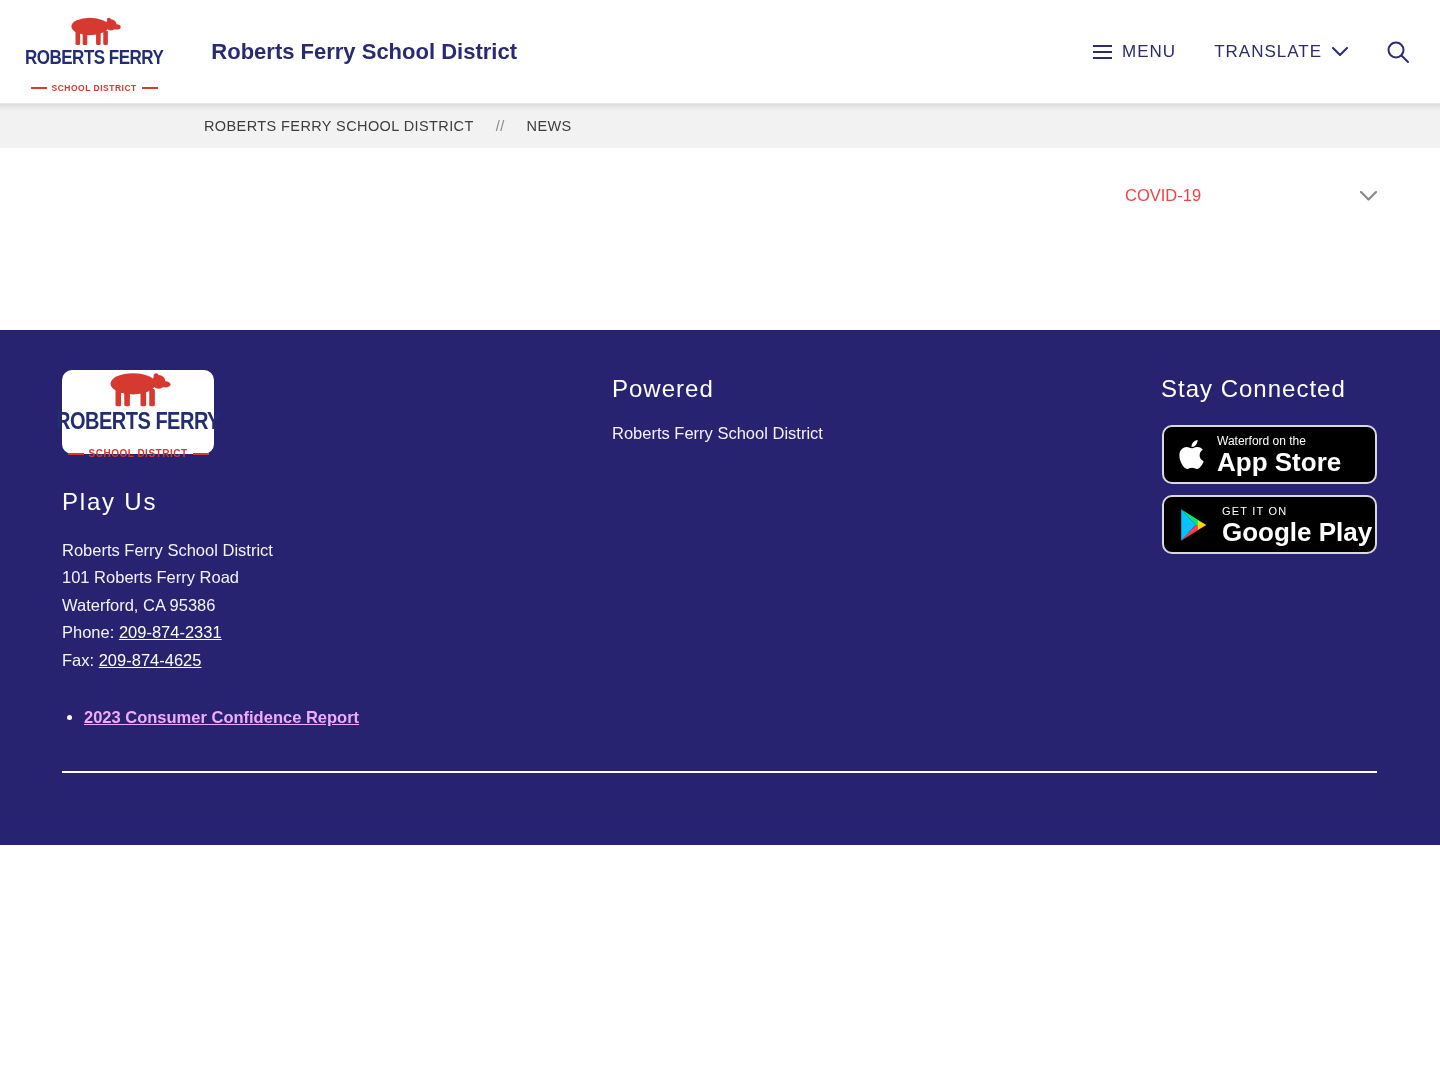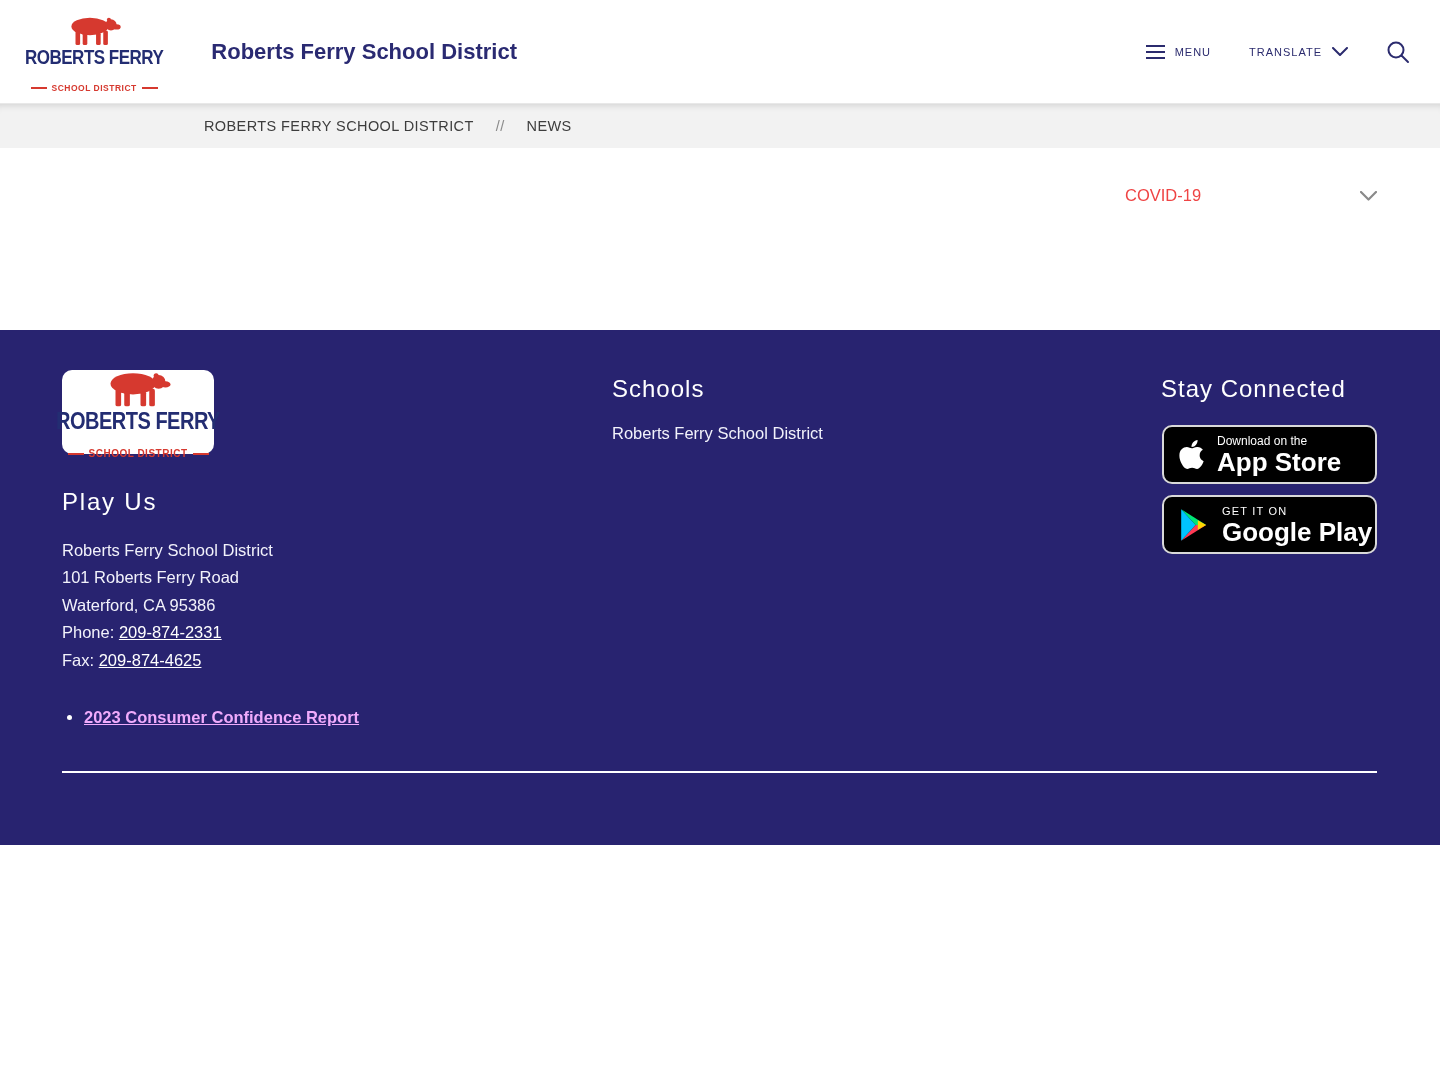--- a/index.html
+++ b/index.html
@@ -23,21 +23,21 @@
     white-space: nowrap; letter-spacing: 0.5px; }
   .logo--sm .logo-sub { font-size: 8.5px; }
   .logo--lg .logo-sub { font-size: 10px; }
   .logo-sub::before, .logo-sub::after { content: ""; height: 1.5px;
     width: 16px; background: #d6392f; }
   .site-title { margin-left: 48px; font-size: 22px; font-weight: 700;
     color: #2a2a72; cursor: pointer; }
   .header-right { margin-left: auto; display: flex; align-items: center;
     gap: 38px; }
   .hdr-btn { display: flex; align-items: center; gap: 10px; border: none;
-    background: none; color: #2b2b6e; font-family: inherit; font-size: 11px;
+    background: none; color: #2b2b6e; font-family: inherit; font-size: 17px;
     letter-spacing: 1px; cursor: pointer; font-weight: 500; }
   .hdr-btn svg { display: block; }
 
   
   .breadcrumbs { height: 45px; background: #f2f2f2; display: flex;
     align-items: center; padding-left: 204px; gap: 22px; font-size: 14.5px;
     color: #3d3d3d; letter-spacing: 0.4px;
     box-shadow: inset 0 8px 8px -8px rgba(0,0,0,0.18);
     border-top: 1px solid #e8e8e8; }
   .breadcrumbs a { color: #3d3d3d; text-decoration: none; cursor: pointer; }
@@ -199,33 +199,33 @@
       <a>209-874-4625</a>
     </div>
   </div>
 
   <ul class="report-list">
     <li>
       <a>2023 Consumer Confidence Report</a>
     </li>
   </ul>
 
-  <h2 class="f-heading h-schools">Schools</h2>
+  <h2 class="f-heading h-schools">Powered</h2>
   <a class="schools-link">Roberts Ferry School District</a>
 
   <h2 class="f-heading h-stay">Stay Connected</h2>
 
   <a class="badge badge-apple">
     <span>
       <svg width="27" height="33" viewBox="0 0 384 512" fill="#ffffff">
         <path d="M318.7 268.7c-.2-36.7 16.4-64.4 50-84.8-18.8-26.9-47.2-41.7-84.7-44.6-35.5-2.8-74.3 20.7-88.5 20.7-15 0-49.4-19.7-76.4-19.7C63.3 141.2 4 184.8 4 273.5q0 39.3 14.4 81.2c12.8 36.7 59 126.7 107.2 125.2 25.2-.6 43-17.9 75.8-17.9 31.8 0 48.3 17.9 76.4 17.9 48.6-.7 90.4-82.5 102.6-119.3-65.2-30.7-61.7-90-61.7-91.9zm-56.6-164.2c27.3-32.4 24.8-61.9 24-72.5-24.1 1.4-52 16.4-67.9 34.9-17.5 19.8-27.8 44.3-25.6 71.9 26.1 2 49.9-11.4 69.5-34.3z"></path>
       </svg>
     </span>
     <span class="badge-text">
-      <span class="badge-top">Download on the</span>
+      <span class="badge-top">Waterford on the</span>
       <span class="badge-bottom">App Store</span>
     </span>
   </a>
 
   <a class="badge badge-google">
     <span>
       <svg width="32" height="36" viewBox="0 0 100 110">
         <polygon points="10,6 88,55 55,55" fill="#00e675"></polygon>
         <polygon points="10,104 88,55 55,55" fill="#ff3a55"></polygon>
         <polygon points="10,6 55,55 10,104" fill="#00c3ff"></polygon>

